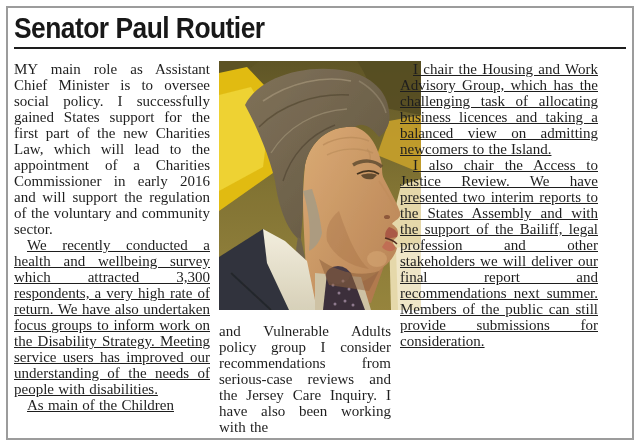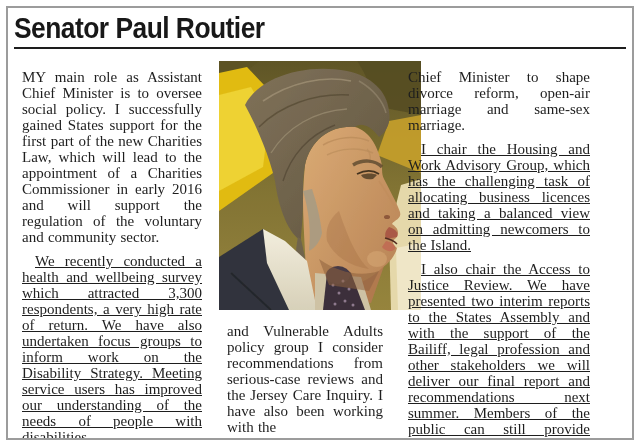--- a/index.html
+++ b/index.html
@@ -47,21 +47,21 @@
     line-height: 16px;
     text-align: justify;
     color: #1e1e1e;
     hyphens: auto;
     -webkit-hyphens: auto;
     word-spacing: 0.5px;
   }
   .col-1 { width: 196px; }
   .col-2 { width: 172px; }
   .col-3 { width: 198px; }
-  .col p { margin: 8px; }
+  .col p { margin: 0; }
   .col p.indent { text-indent: 13px; text-decoration: underline; }
   .portrait {
     display: block;
     width: 202px;
     height: 249px;
     margin: 0 0 13px 0;
   }
 </style>
 </head>
 <body>
@@ -183,19 +183,18 @@
 
           <path d="M100,198 C120,212 142,216 160,210 L150,230 L110,224 Z" fill="#8a5c3e" opacity="0.55"></path>
         </g>
 
         <rect x="0" y="0" width="202" height="249" fill="#c9a44a" opacity="0.07"></rect>
       </svg>
       <p>and Vulnerable Adults policy group I consider recommendations from serious-case reviews and the Jersey Care Inquiry. I have also been working with the</p>
     </div>
 
     <div class="col col-3">
-      <p>Chief Minister to shape divorce reform, open-air marriage and same-sex marriage.</p>
       <p class="indent">I chair the Housing and Work Advisory Group, which has the challenging task of allocating business licences and taking a balanced view on admitting newcomers to the Island.</p>
       <p class="indent">I also chair the Access to Justice Review. We have presented two interim reports to the States Assembly and with the support of the Bailiff, legal profession and other stakeholders we will deliver our final report and recommendations next summer. Members of the public can still provide submissions for consideration.</p>
     </div>
 
   </div>
 </div>
 
 </body></html>

